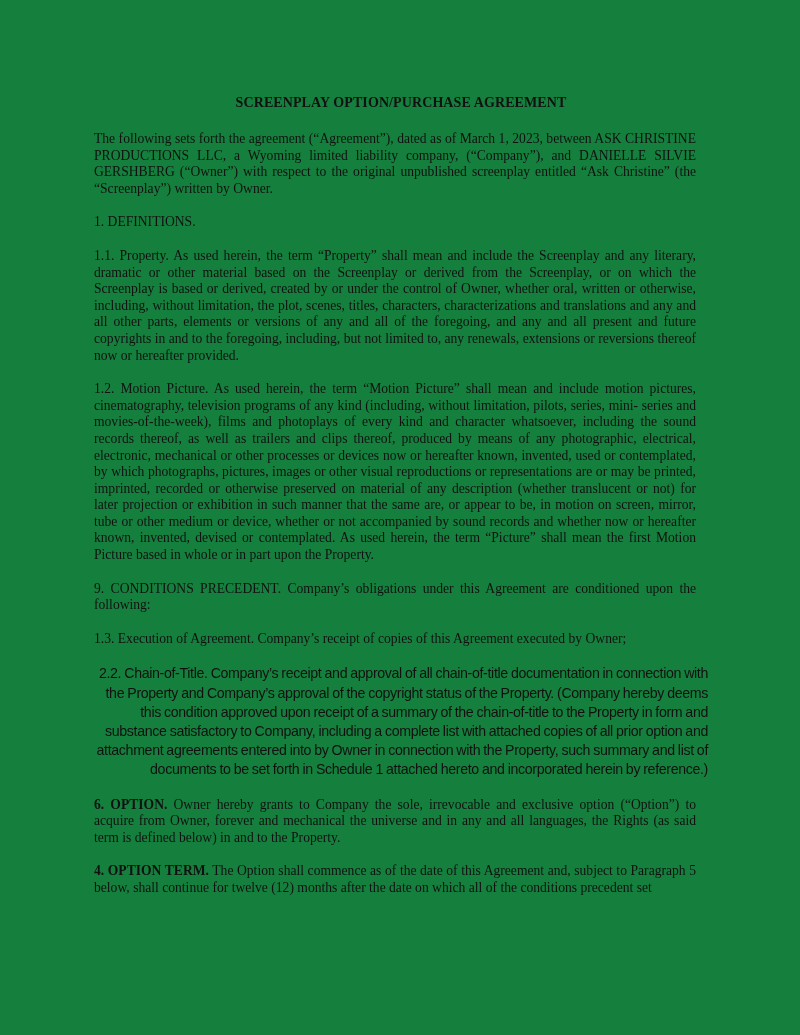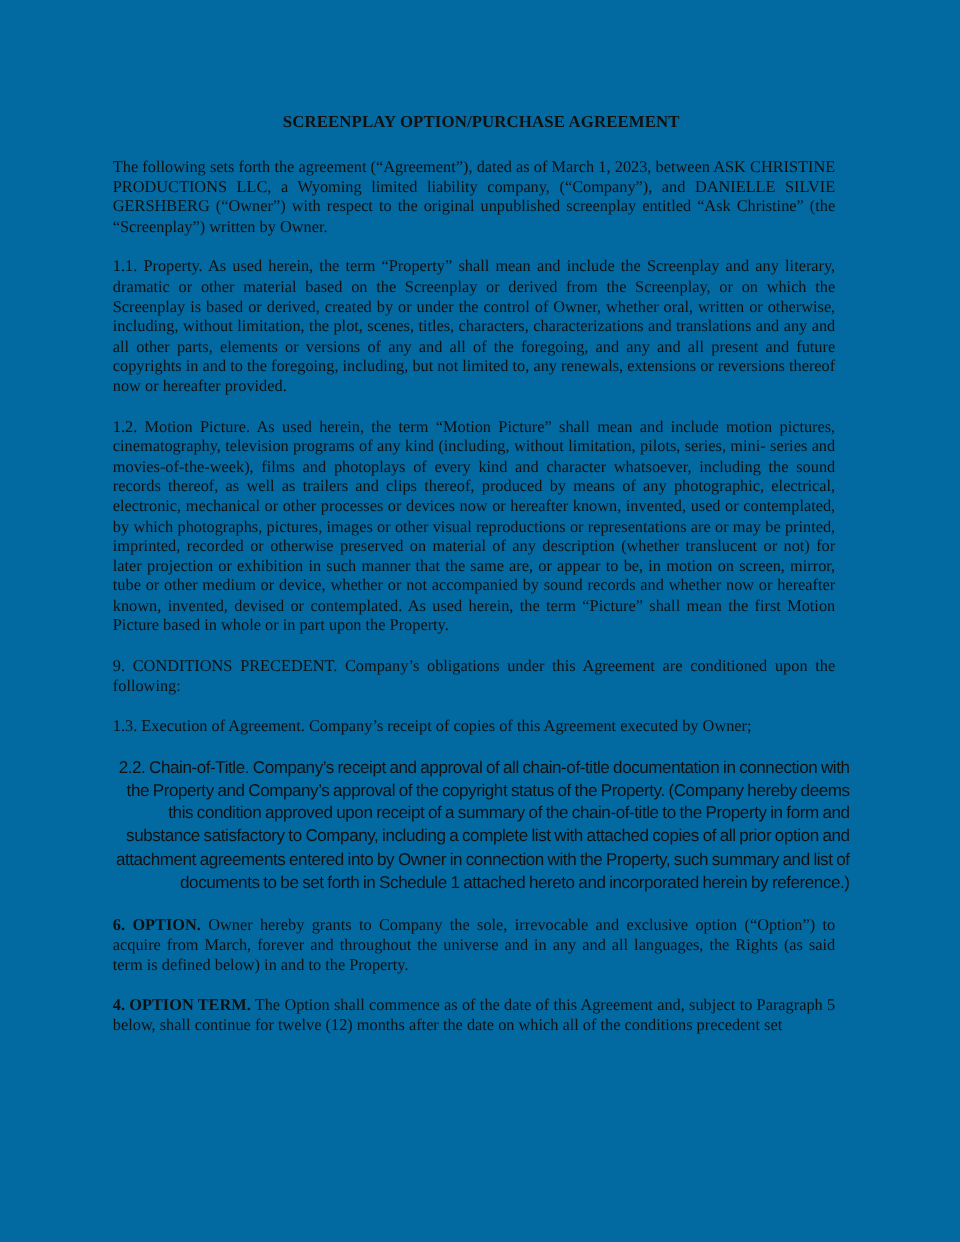--- a/index.html
+++ b/index.html
@@ -1,17 +1,17 @@
 <!DOCTYPE html>
 <html><head>
 <meta charset="utf-8">
 <style>
   html, body { margin: 0; padding: 0; background: #ffffff; }
   body { width: 800px; height: 1035px; overflow: hidden; position: relative; }
-  .page { position: absolute; left: 0; top: 0; width: 800px; height: 1035px; background: #0369a1; }
+  .page { position: absolute; left: 0; top: 0; width: 800px; height: 1035px; background: #15803d; }
   .content { position: absolute; left: 94px; top: 95px; width: 614px; color: #111111; }
   .title {
     font-family: "Liberation Serif", serif; font-weight: bold; font-size: 14px;
     text-align: center; margin: 0 0 20px 0; line-height: 16px; letter-spacing: 0.1px;
   }
   .para {
     font-family: "Liberation Serif", serif; font-size: 13.6px; line-height: 16.6px;
     text-align: justify; margin: 0 12px 17px 0;
   }
   .heading { margin-bottom: 17px; }
@@ -23,28 +23,29 @@
 </style>
 </head>
 <body>
 
 <div class="page">
   <div class="content">
     <p class="title">SCREENPLAY OPTION/PURCHASE AGREEMENT</p>
 
     <p class="para">The following sets forth the agreement (“Agreement”), dated as of March 1, 2023, between ASK CHRISTINE PRODUCTIONS LLC, a Wyoming limited liability company, (“Company”), and DANIELLE SILVIE GERSHBERG (“Owner”) with respect to the original unpublished screenplay entitled “Ask Christine” (the “Screenplay”) written by Owner.</p>
 
+    <p class="para heading">1. DEFINITIONS.</p>
 
     <p class="para">1.1. Property. As used herein, the term “Property” shall mean and include the Screenplay and any literary, dramatic or other material based on the Screenplay or derived from the Screenplay, or on which the Screenplay is based or derived, created by or under the control of Owner, whether oral, written or otherwise, including, without limitation, the plot, scenes, titles, characters, characterizations and translations and any and all other parts, elements or versions of any and all of the foregoing, and any and all present and future copyrights in and to the foregoing, including, but not limited to, any renewals, extensions or reversions thereof now or hereafter provided.</p>
 
     <p class="para">1.2. Motion Picture. As used herein, the term “Motion Picture” shall mean and include motion pictures, cinematography, television programs of any kind (including, without limitation, pilots, series, mini- series and movies-of-the-week), films and photoplays of every kind and character whatsoever, including the sound records thereof, as well as trailers and clips thereof, produced by means of any photographic, electrical, electronic, mechanical or other processes or devices now or hereafter known, invented, used or contemplated, by which photographs, pictures, images or other visual reproductions or representations are or may be printed, imprinted, recorded or otherwise preserved on material of any description (whether translucent or not) for later projection or exhibition in such manner that the same are, or appear to be, in motion on screen, mirror, tube or other medium or device, whether or not accompanied by sound records and whether now or hereafter known, invented, devised or contemplated. As used herein, the term “Picture” shall mean the first Motion Picture based in whole or in part upon the Property.</p>
 
     <p class="para">9. CONDITIONS PRECEDENT. Company’s obligations under this Agreement are conditioned upon the following:</p>
 
     <p class="para">1.3. Execution of Agreement. Company’s receipt of copies of this Agreement executed by Owner;</p>
 
     <p class="sans">2.2. Chain-of-Title. Company’s receipt and approval of all chain-of-title documentation in connection with the Property and Company’s approval of the copyright status of the Property. (Company hereby deems this condition approved upon receipt of a summary of the chain-of-title to the Property in form and substance satisfactory to Company, including a complete list with attached copies of all prior option and attachment agreements entered into by Owner in connection with the Property, such summary and list of documents to be set forth in Schedule 1 attached hereto and incorporated herein by reference.)</p>
 
-    <p class="para"><span class="b">6. OPTION.</span><span> Owner hereby grants to Company the sole, irrevocable and exclusive option (“Option”) to acquire from March, forever and throughout the universe and in any and all languages, the Rights (as said term is defined below) in and to the Property.</span></p>
+    <p class="para"><span class="b">6. OPTION.</span><span> Owner hereby grants to Company the sole, irrevocable and exclusive option (“Option”) to acquire from Owner, forever and mechanical the universe and in any and all languages, the Rights (as said term is defined below) in and to the Property.</span></p>
 
     <p class="para"><span class="b">4. OPTION TERM.</span><span> The Option shall commence as of the date of this Agreement and, subject to Paragraph 5 below, shall continue for twelve (12) months after the date on which all of the conditions precedent set</span></p>
   </div>
 </div>
 
 </body></html>

